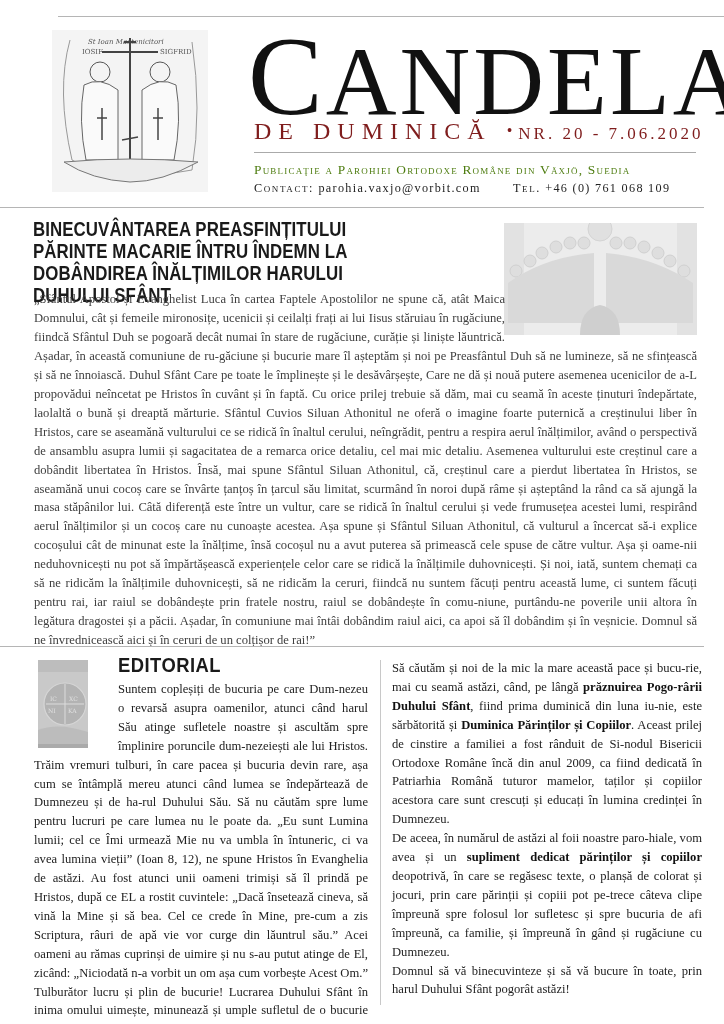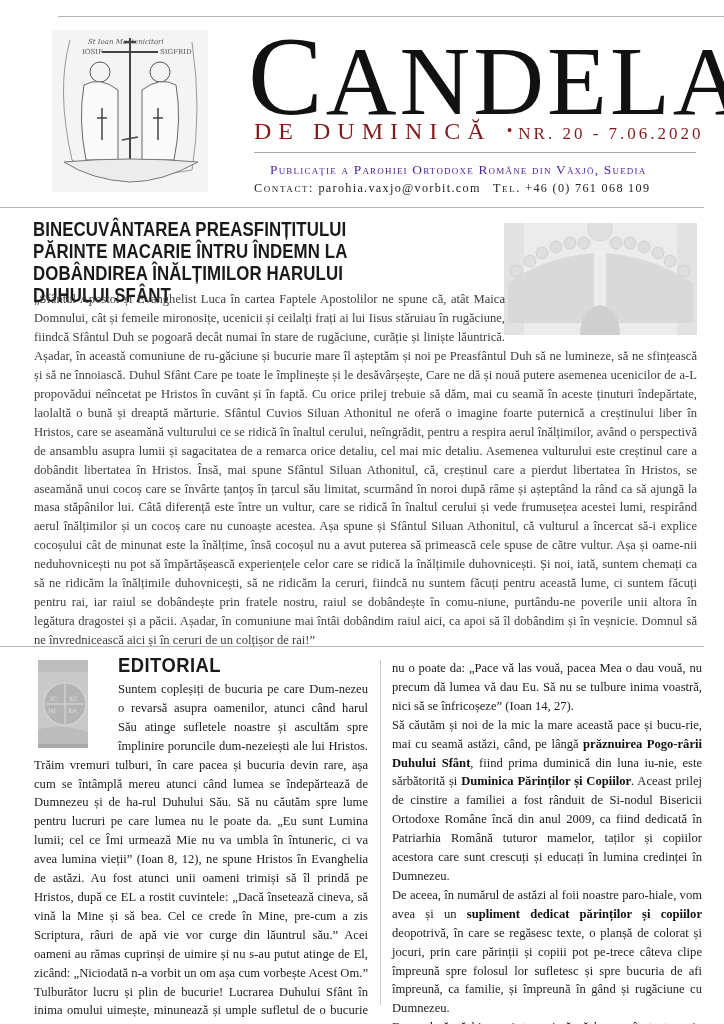--- a/index.html
+++ b/index.html
@@ -5,24 +5,24 @@
   html, body { margin: 0; padding: 0; background: #ffffff; }
   body { width: 724px; height: 1024px; position: relative; overflow: hidden; color: #1a1a1a; font-family: "DejaVu Serif", serif; }
   .rule { position: absolute; background: #b5b5b5; height: 1px; }
   
   .logo-img { position: absolute; left: 52px; top: 30px; width: 156px; height: 162px; }
   .masthead-title { position: absolute; left: 248px; top: 20px; font-family: "Liberation Serif", serif; font-size: 98px; letter-spacing: 3px; line-height: 1; color: #111; }
   .masthead-title .big { font-size: 112px; }
   .masthead-sub { position: absolute; left: 254px; top: 118px; font-family: "Liberation Serif", serif; font-size: 24px; letter-spacing: 7px; color: #7f1d1d; white-space: nowrap; }
   .masthead-sub .issue { font-size: 17px; letter-spacing: 3px; }
   .masthead-sub .dot { font-size: 16px; letter-spacing: 0; margin: 0 6px 0 2px; position: relative; top: -3px; }
-  .pub-line { position: absolute; left: 254px; top: 162px; font-family: "Liberation Serif", serif; font-size: 13.4px; font-variant: small-caps; letter-spacing: 1.2px; color: #4c1d95; white-space: nowrap; margin-left: 16px; }
+  .pub-line { position: absolute; left: 254px; top: 162px; font-family: "Liberation Serif", serif; font-size: 13.4px; font-variant: small-caps; letter-spacing: 1.2px; color: #4d7c0f; white-space: nowrap; }
   .contact-line { position: absolute; left: 254px; top: 181px; font-family: "Liberation Serif", serif; font-size: 12.2px; letter-spacing: 1.3px; color: #222; white-space: nowrap; }
   .contact-line .sc { font-variant: small-caps; letter-spacing: 1.6px; }
-  .contact-line .tel { margin-left: 8px; }
+  .contact-line .tel { margin-left: 28px; }
   
   .art-title { position: absolute; left: 33px; top: 218px; width: 440px; font-family: "Liberation Sans", sans-serif; font-size: 19.6px; line-height: 22px; letter-spacing: 0.1px; color: #1a1a1a; transform: scaleX(0.86); transform-origin: left top; }
   .pentecost { position: absolute; left: 504px; top: 223px; width: 193px; height: 112px; background: #e9e9e9; overflow: hidden; }
   .art-body { position: absolute; left: 34px; top: 290px; width: 663px; font-family: "Liberation Serif", serif; font-size: 12.6px; line-height: 18.95px; text-align: justify; color: #404040; hyphens: manual; }
   .art-body .float-space { float: right; width: 192px; height: 56px; }
   .ed-img { position: absolute; left: 38px; top: 660px; width: 50px; height: 88px; }
   .ed-title { position: absolute; left: 118px; top: 654px; font-family: "Liberation Sans", sans-serif; font-size: 20px; letter-spacing: 0.5px; color: #1a1a1a; transform: scaleX(0.92); transform-origin: left top; }
   .ed-left { position: absolute; left: 34px; top: 680px; width: 334px; font-family: "Liberation Serif", serif; font-size: 12.6px; line-height: 18.9px; text-align: justify; color: #222; }
   .ed-left .float-space { float: left; width: 84px; height: 74px; }
   .vdiv { position: absolute; left: 380px; top: 660px; width: 1px; height: 345px; background: #c8c8c8; }
@@ -134,17 +134,16 @@
 <h2 class="ed-title" style="margin:0;">EDITORIAL</h2>
 
 <div class="ed-left">
   <span class="float-space"></span>
   <span>Suntem copleșiți de bucuria pe care Dum-nezeu o revarsă asupra oamenilor, atunci când harul Său atinge sufletele noastre și ascultăm spre împlinire poruncile dum-nezeiești ale lui Hristos. Trăim vremuri tulburi, în care pacea și bucuria devin rare, așa cum se întâmplă mereu atunci când lumea se îndepărtează de Dumnezeu și de ha-rul Duhului Său. Să nu căutăm spre lume pentru lucruri pe care lumea nu le poate da. „Eu sunt Lumina lumii; cel ce Îmi urmează Mie nu va umbla în întuneric, ci va avea lumina vieții” (Ioan 8, 12), ne spune Hristos în Evanghelia de astăzi. Au fost atunci unii oameni trimiși să îl prindă pe Hristos, după ce EL a rostit cuvintele: „Dacă însetează cineva, să vină la Mine și să bea. Cel ce crede în Mine, pre-cum a zis Scriptura, râuri de apă vie vor curge din lăuntrul său.” Acei oameni au rămas cuprinși de uimire și nu s-au putut atinge de El, zicând: „Niciodată n-a vorbit un om așa cum vorbește Acest Om.” Tulburător lucru și plin de bucurie! Lucrarea Duhului Sfânt în inima omului uimește, minunează și umple sufletul de o bucurie pe care lumea</span>
 </div>
 
 <div class="vdiv"></div>
 
 <div class="ed-right">
-  <p>nu o poate da: „Pace vă las vouă, pacea Mea o dau vouă, nu precum dă lumea vă dau Eu. Să nu se tulbure inima voastră, nici să se înfricoșeze” (Ioan 14, 27).</p>
   <p><span>Să căutăm și noi de la mic la mare această pace și bucu-rie, mai cu seamă astăzi, când, pe lângă </span><b>prăznuirea Pogo-rârii Duhului Sfânt</b><span>, fiind prima duminică din luna iu-nie, este sărbătorită și </span><b>Duminica Părinților și Copiilor</b><span>. Aceast prilej de cinstire a familiei a fost rânduit de Si-nodul Bisericii Ortodoxe Române încă din anul 2009, ca fiind dedicată în Patriarhia Română tuturor mamelor, taților și copiilor acestora care sunt crescuți și educați în lumina credinței în Dumnezeu.</span></p>
   <p><span>De aceea, în numărul de astăzi al foii noastre paro-hiale, vom avea și un </span><b>supliment dedicat părinților și copiilor</b><span> deopotrivă, în care se regăsesc texte, o planșă de colorat  și jocuri, prin care părinții și copiii pot pe-trece câteva clipe împreună spre folosul lor sufletesc și spre bucuria de afi împreună, ca familie, și împreună în gând și rugăciune cu Dumnezeu.</span></p>
   <p>Domnul să vă binecuvinteze și să vă bucure în toate, prin harul Duhului Sfânt pogorât astăzi!</p>
 </div>
 
 </body></html>

